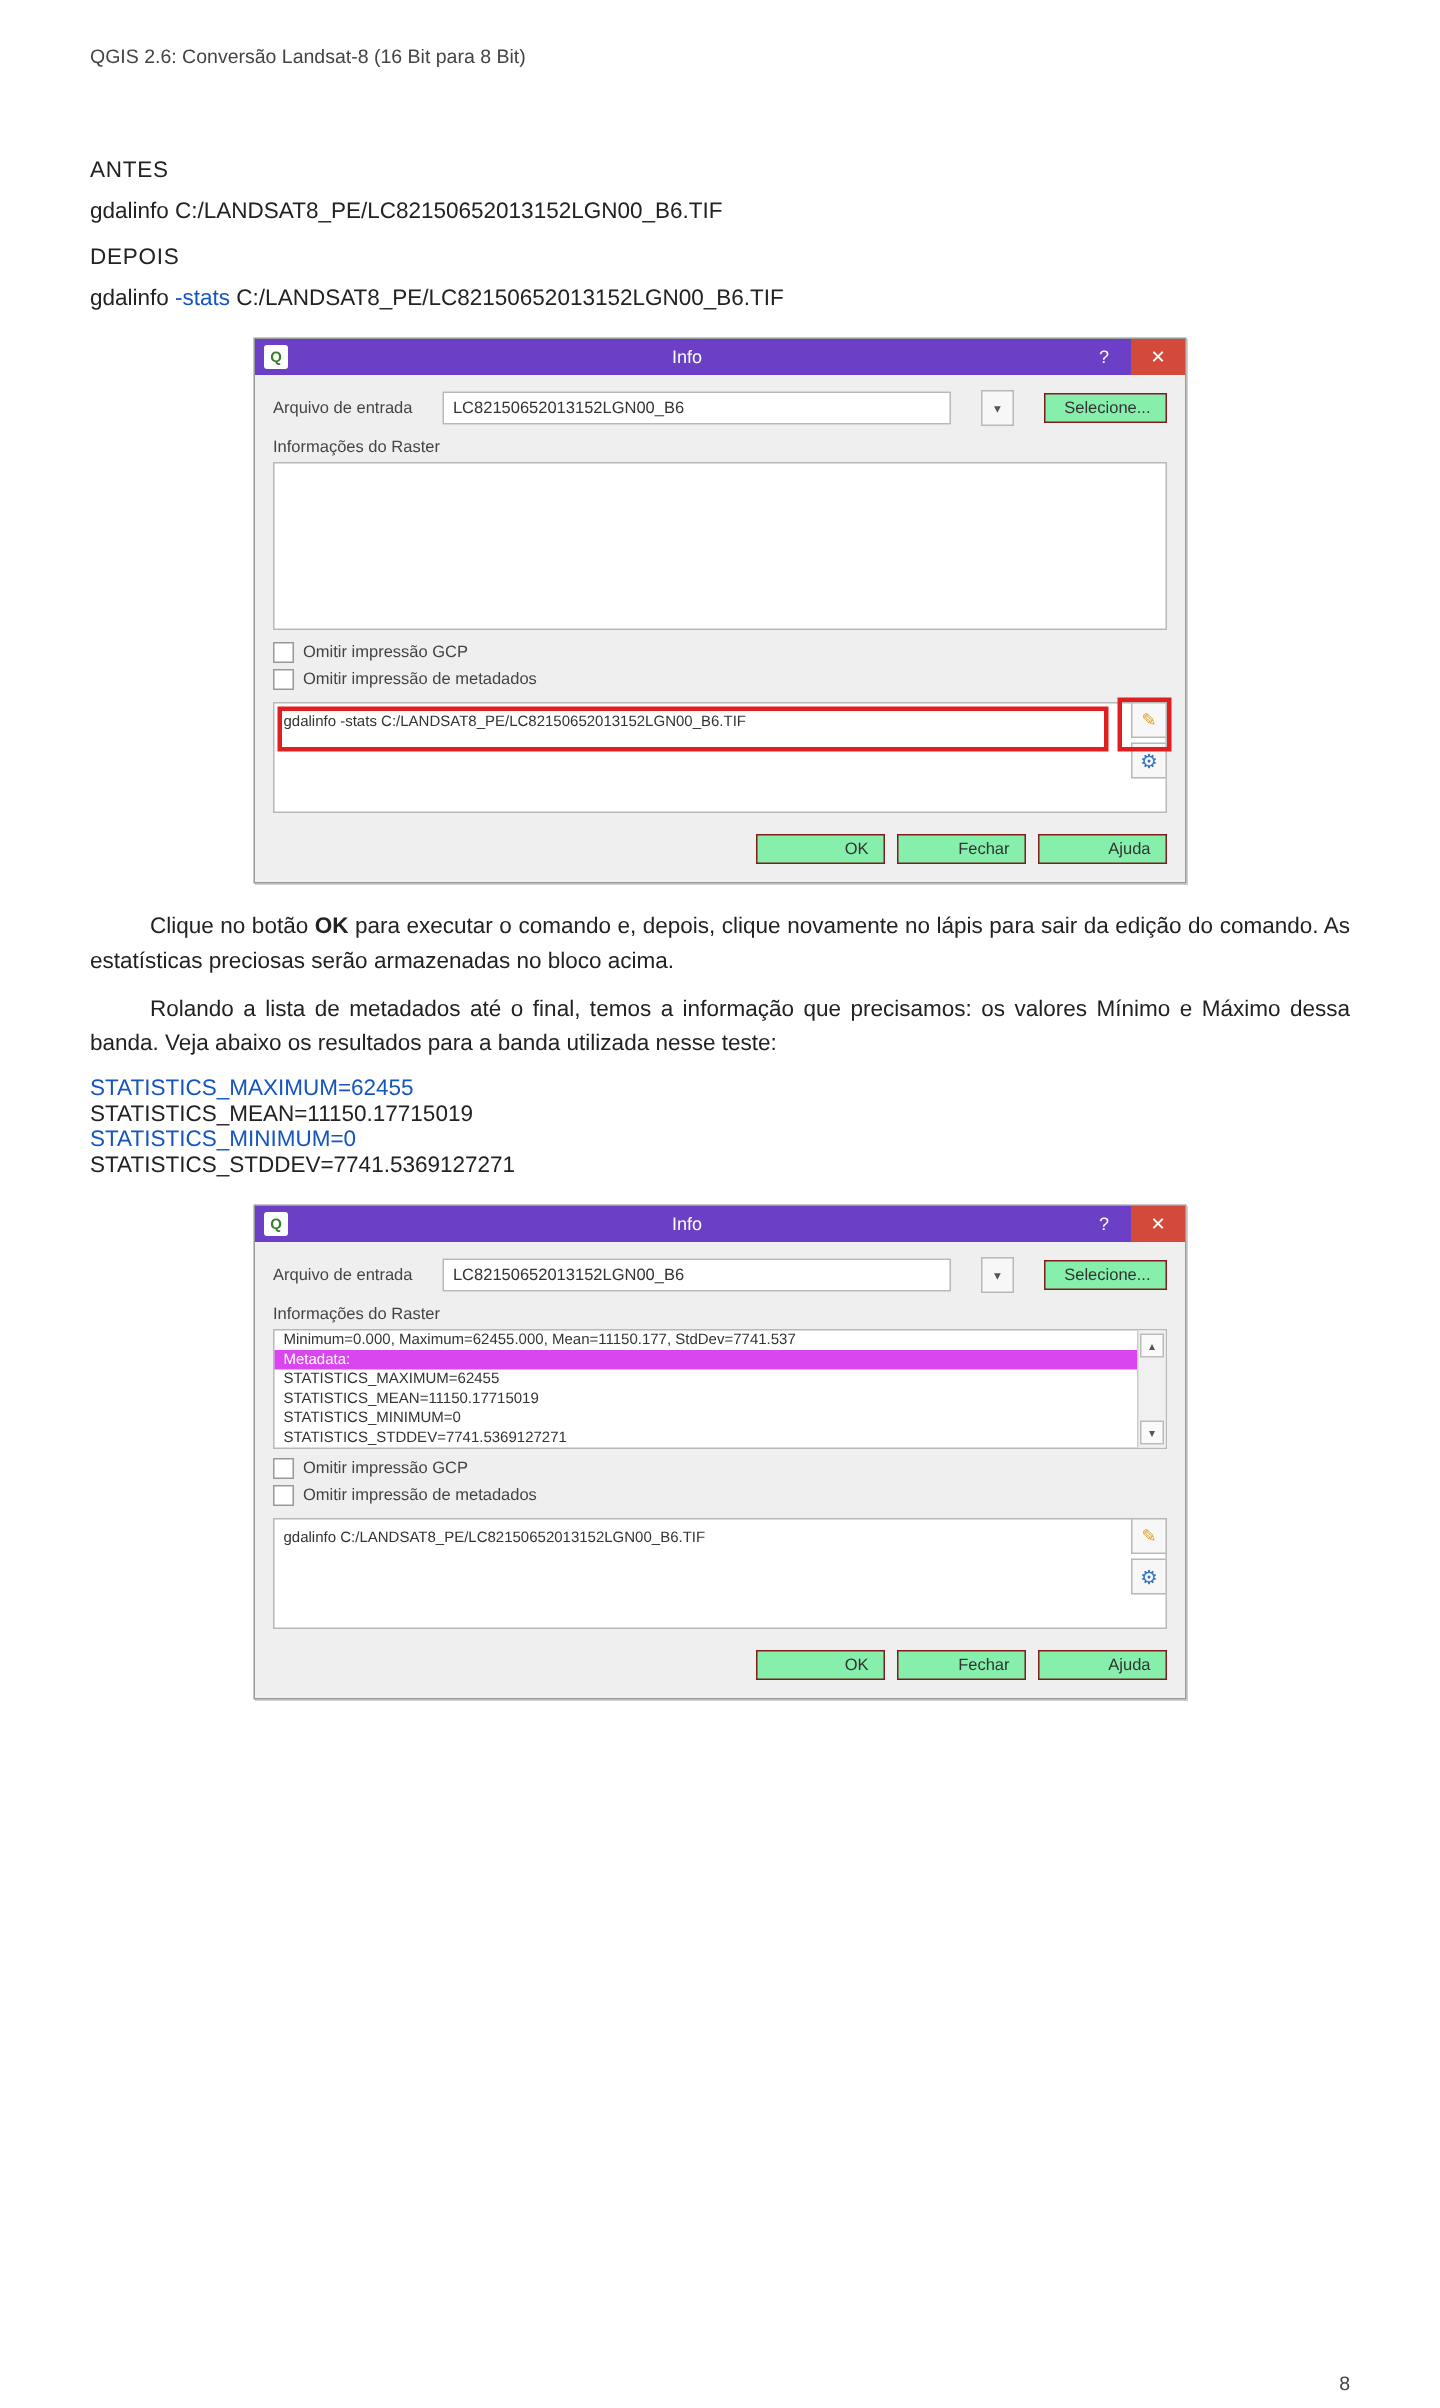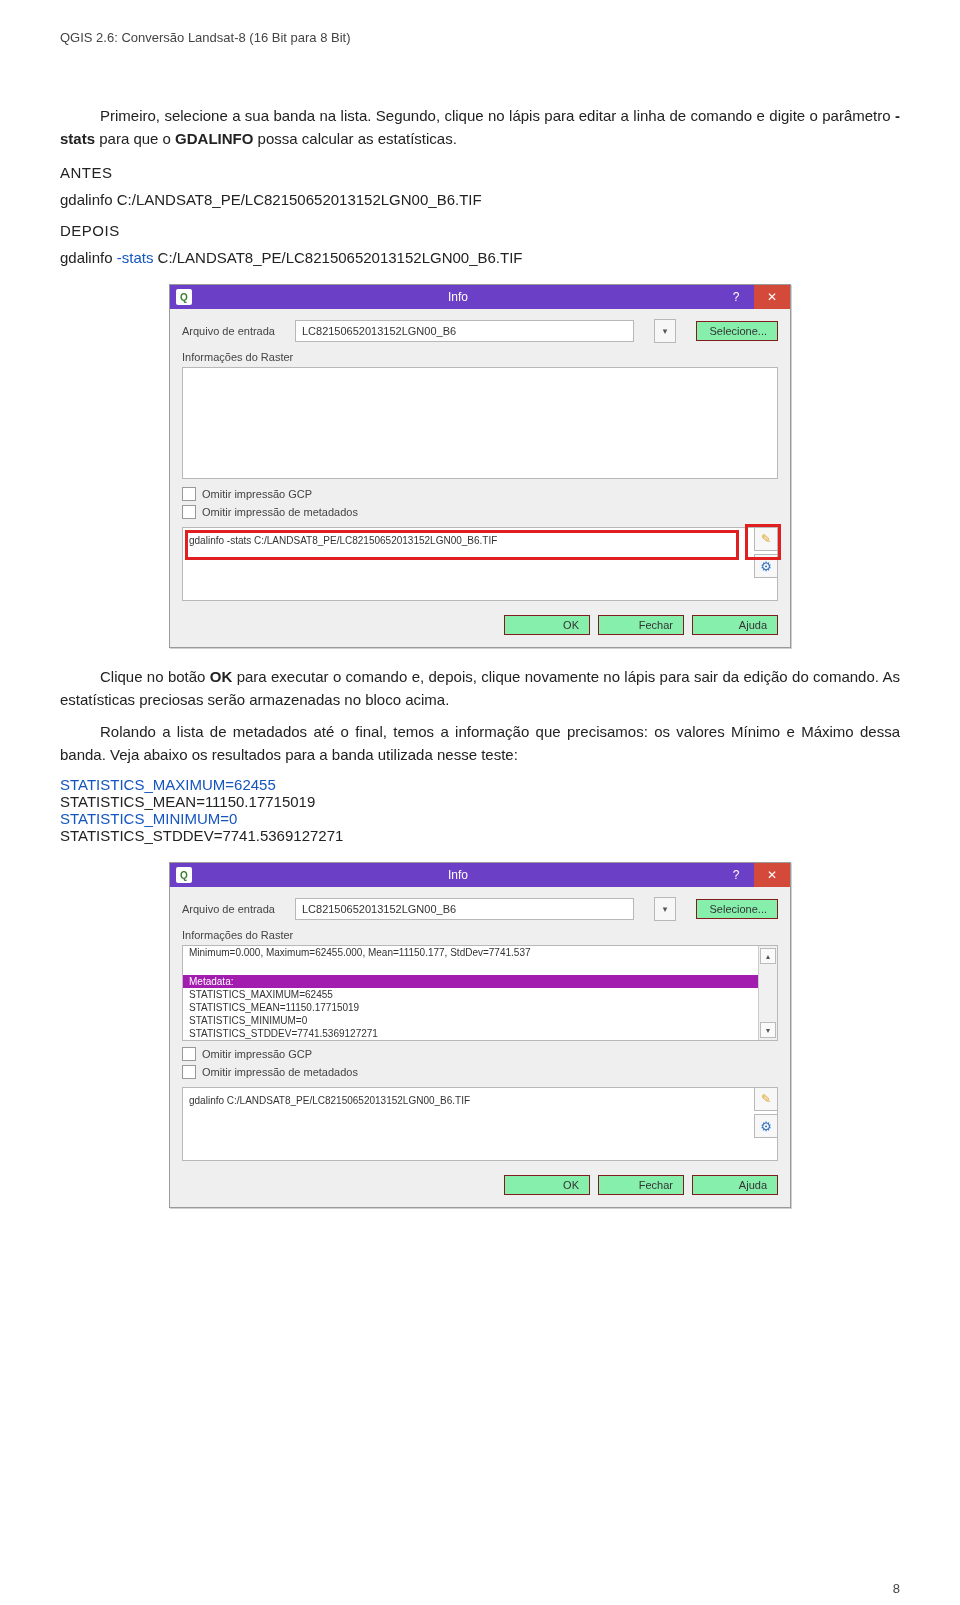--- a/index.html
+++ b/index.html
@@ -146,43 +146,40 @@
   .dlg-footer .std-btn { min-width:64px; }
 
   
   .results-box {
     border:1px solid #b8b8b8;background:#fff;padding:0;margin-bottom:6px;
   }
   .results-box .line {
     font-size:10px;padding:1px 6px;color:#333;
   }
   .metadata-hdr {
-    background:#a21caf;color:#fff;font-size:10px;padding:1px 6px;margin-top:16px;
+    background:#d946ef;color:#fff;font-size:10px;padding:1px 6px;
   }
   .results-wrap { display:flex; }
   .results-list { flex:1; }
   .scroll-col { width:18px;display:flex;flex-direction:column;justify-content:space-between;align-items:center;padding:2px 0;background:#f0f0f0;border-left:1px solid #ccc; }
   .scroll-btn { width:14px;height:14px;border:1px solid #bbb;background:#fafafa;font-size:8px;display:flex;align-items:center;justify-content:center;color:#555; }
 
   .page-num {
     position:absolute;
     bottom:14px; right:60px;
     font-size:13px;color:#444;
   }
 </style>
 </head>
 <body>
 
 <div class="page">
 
   <div class="header-line">QGIS 2.6: Conversão Landsat-8 (16 Bit para 8 Bit)</div>
 
-  <p class="para indent">
-    <span>Primeiro, selecione a sua banda na lista. Segundo, clique no lápis para editar a linha de comando e digite o parâmetro </span><span class="bold">-stats</span><span> para que o </span><span class="bold">GDALINFO</span><span> possa calcular as estatísticas.</span>
-  </p>
 
   <div class="section-label">ANTES</div>
   <div class="cmd">gdalinfo C:/LANDSAT8_PE/LC82150652013152LGN00_B6.TIF</div>
 
   <div class="section-label">DEPOIS</div>
   <div class="cmd">
     <span>gdalinfo </span><span class="blue">-stats</span><span> C:/LANDSAT8_PE/LC82150652013152LGN00_B6.TIF</span>
   </div>
 
   <div class="dialog">

